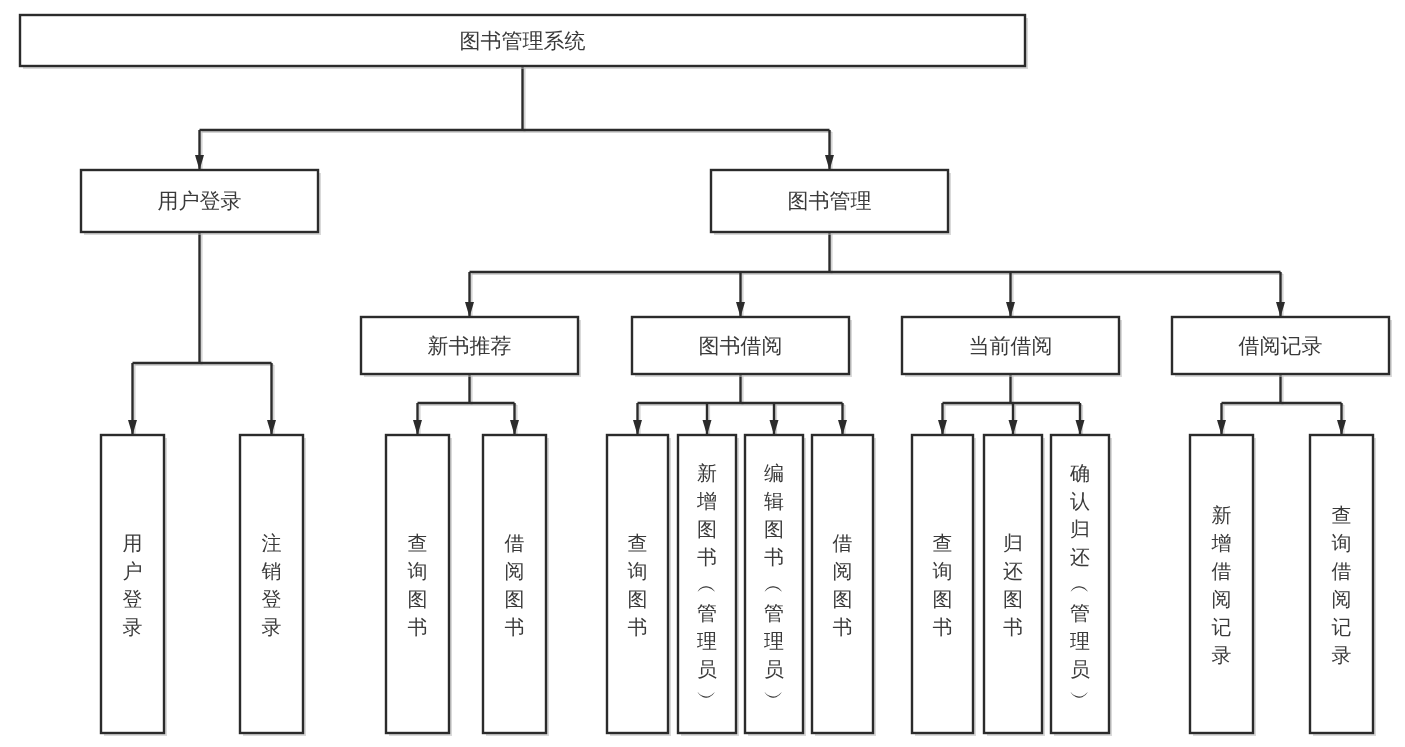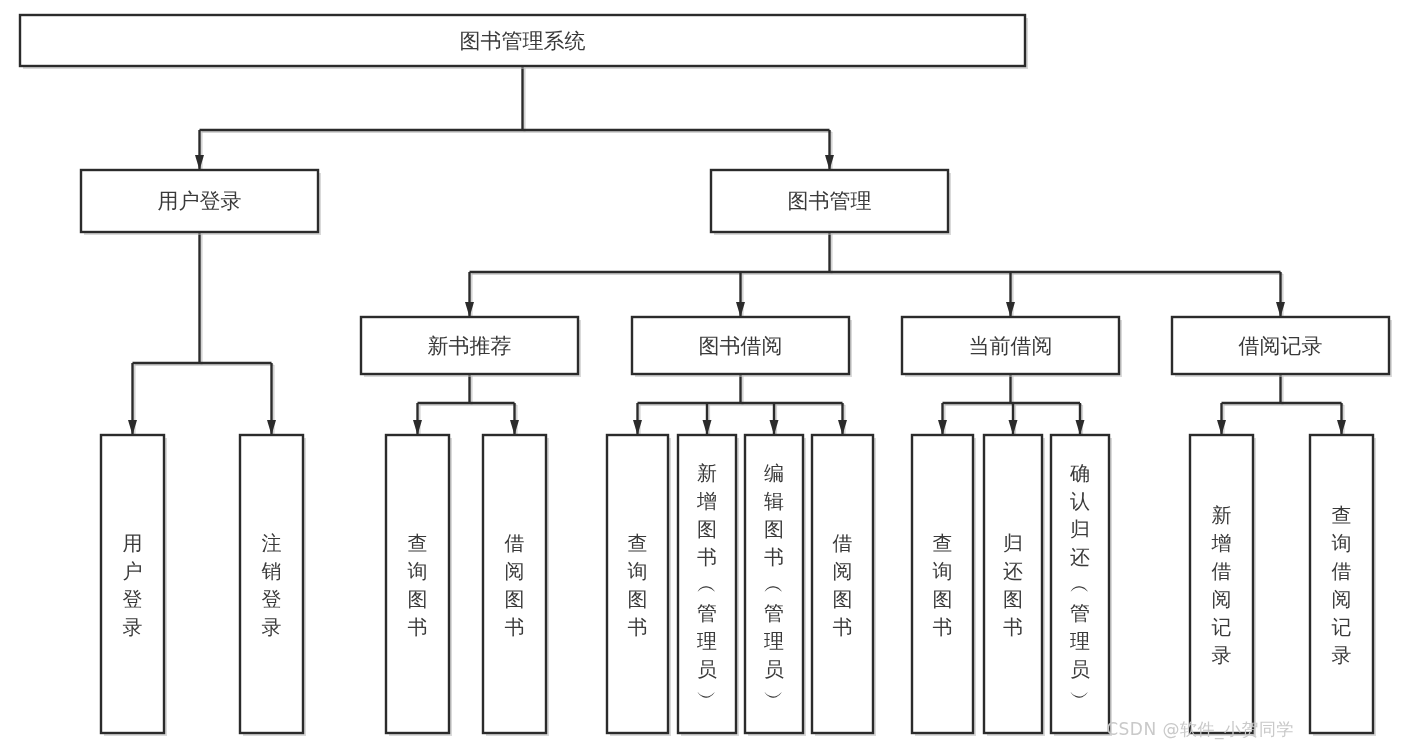--- a/index.html
+++ b/index.html
@@ -335,14 +335,13 @@
           <rect class="node-box" x="1310" y="435" width="63" height="298"></rect>
           <text class="node-label-vert" x="1341.5" y="521.84">查</text>
           <text class="node-label-vert" x="1341.5" y="549.84">询</text>
           <text class="node-label-vert" x="1341.5" y="577.84">借</text>
           <text class="node-label-vert" x="1341.5" y="605.84">阅</text>
           <text class="node-label-vert" x="1341.5" y="633.84">记</text>
           <text class="node-label-vert" x="1341.5" y="661.84">录</text>
         </g>
       </g>
   </svg>
-  <div class="watermark">CSDN @软件_小贺同学</div>
 </div>
 
 </body></html>

